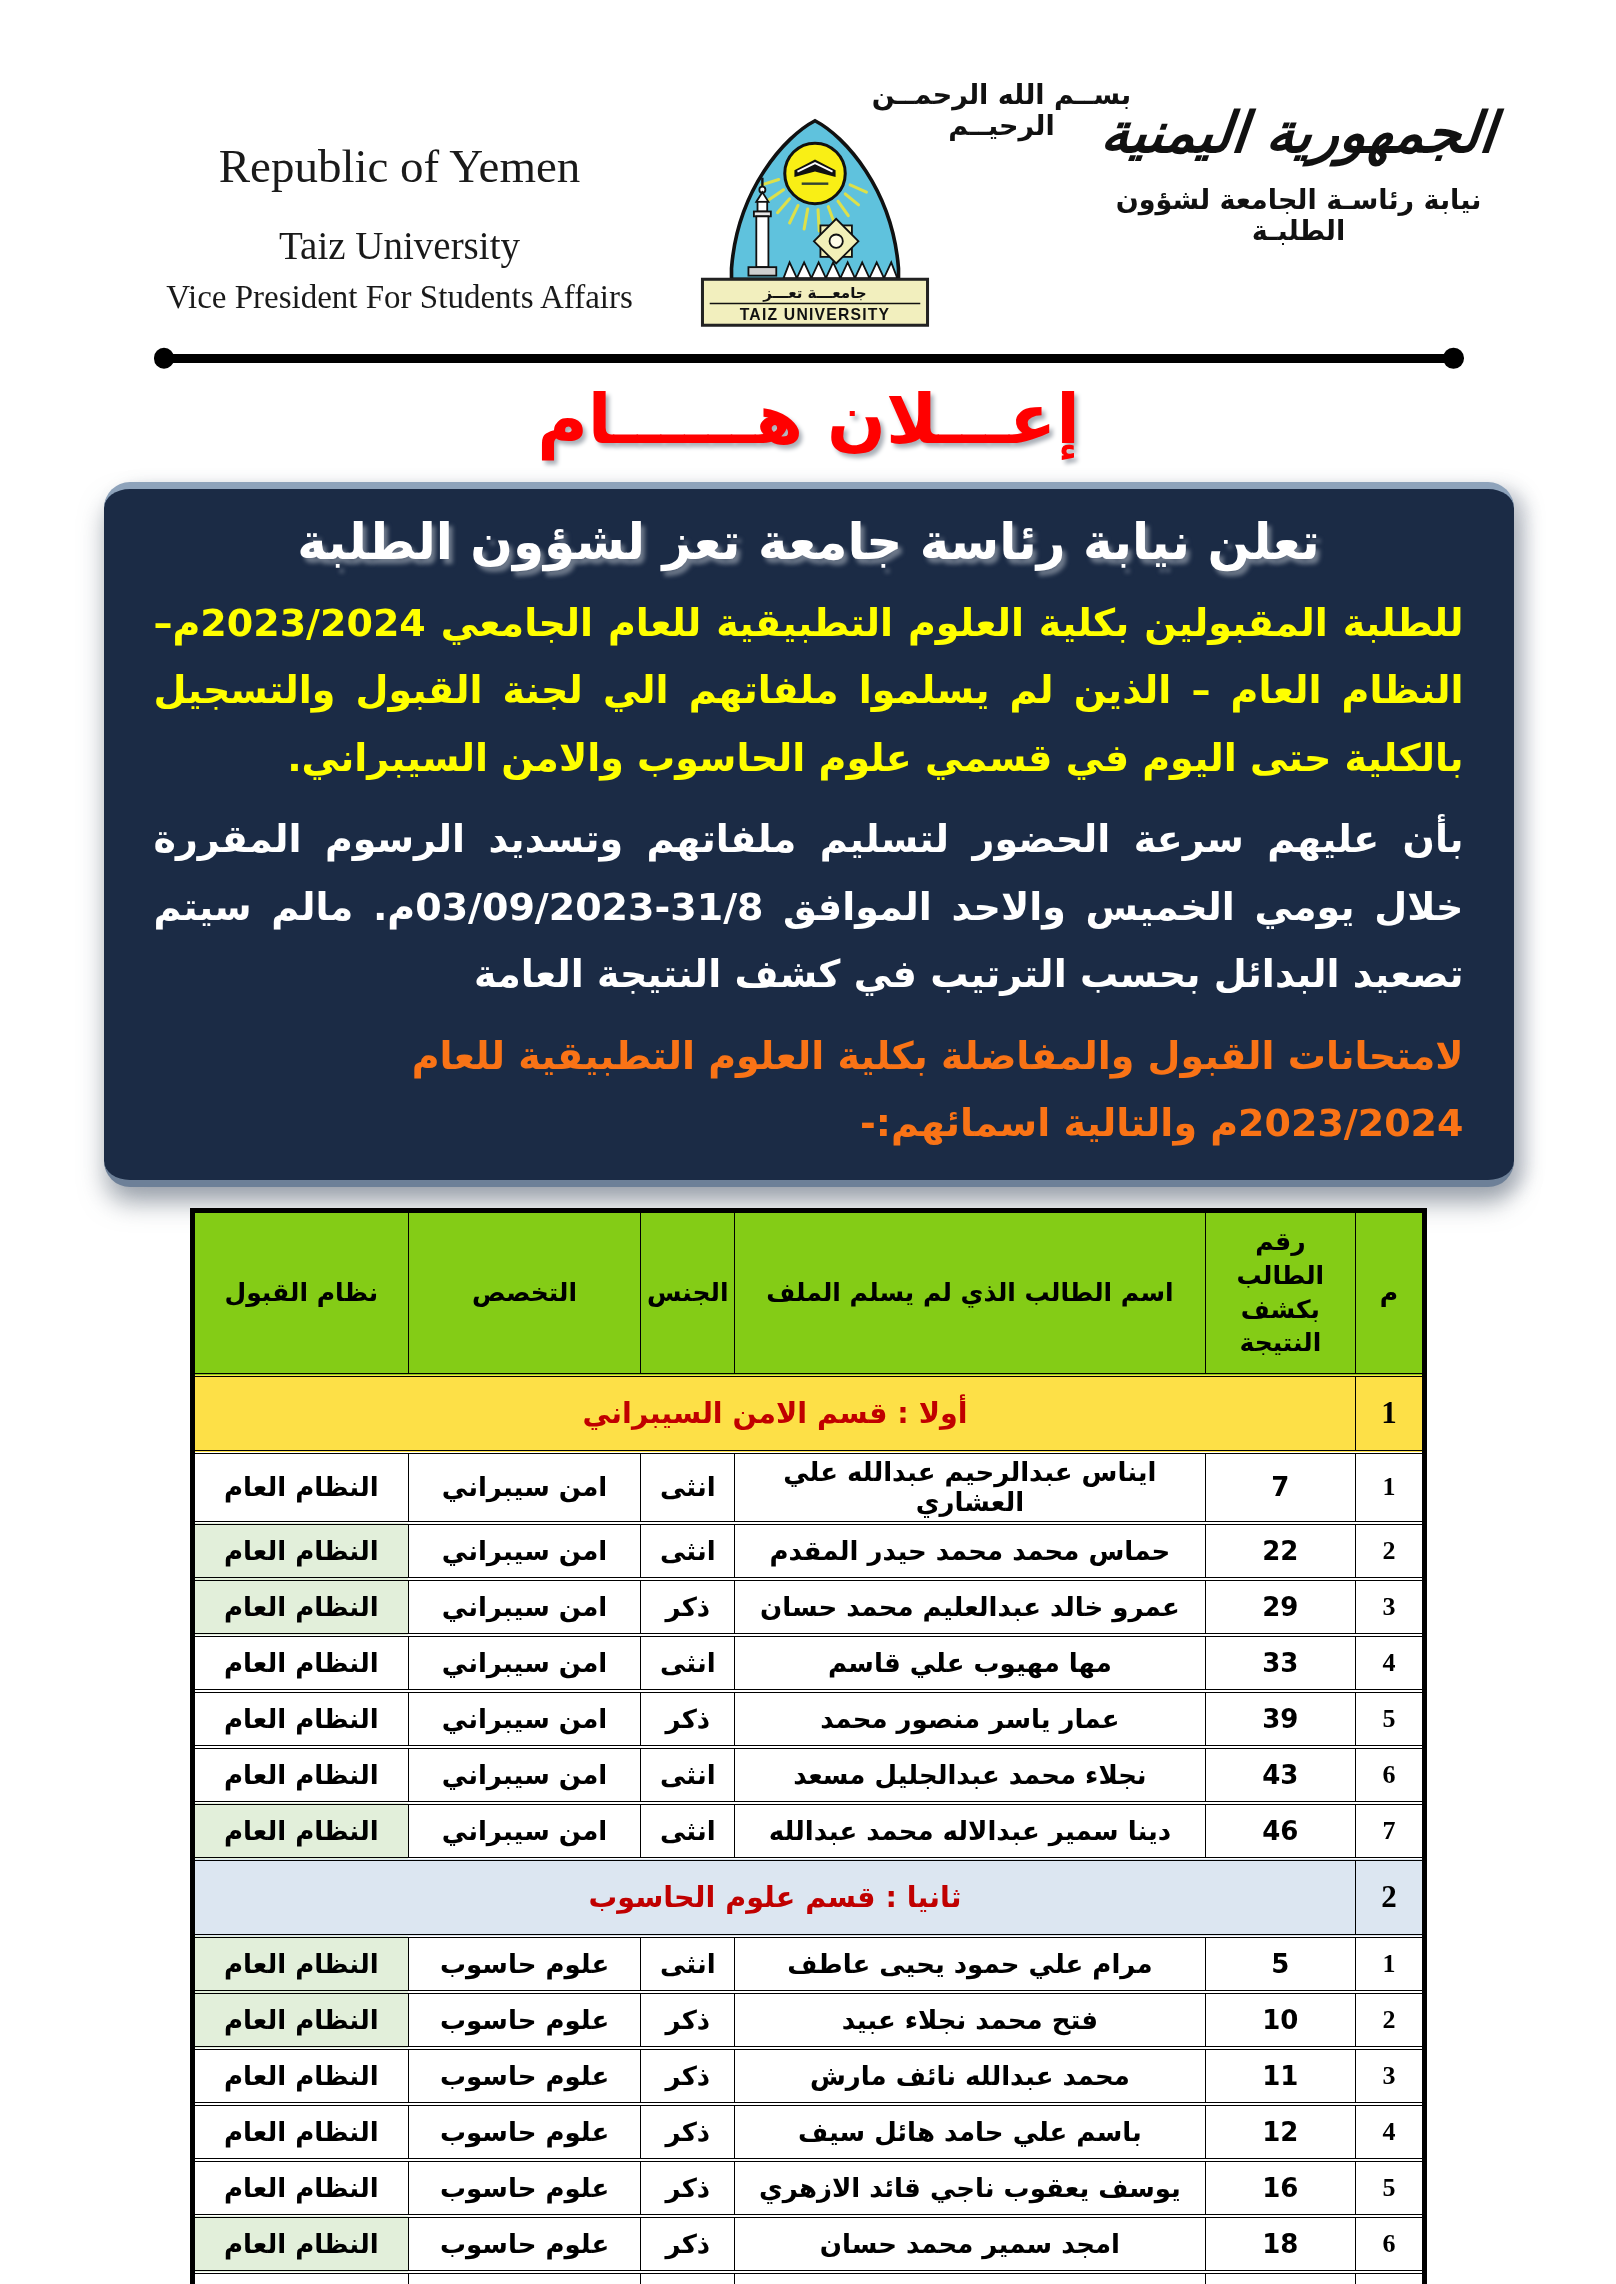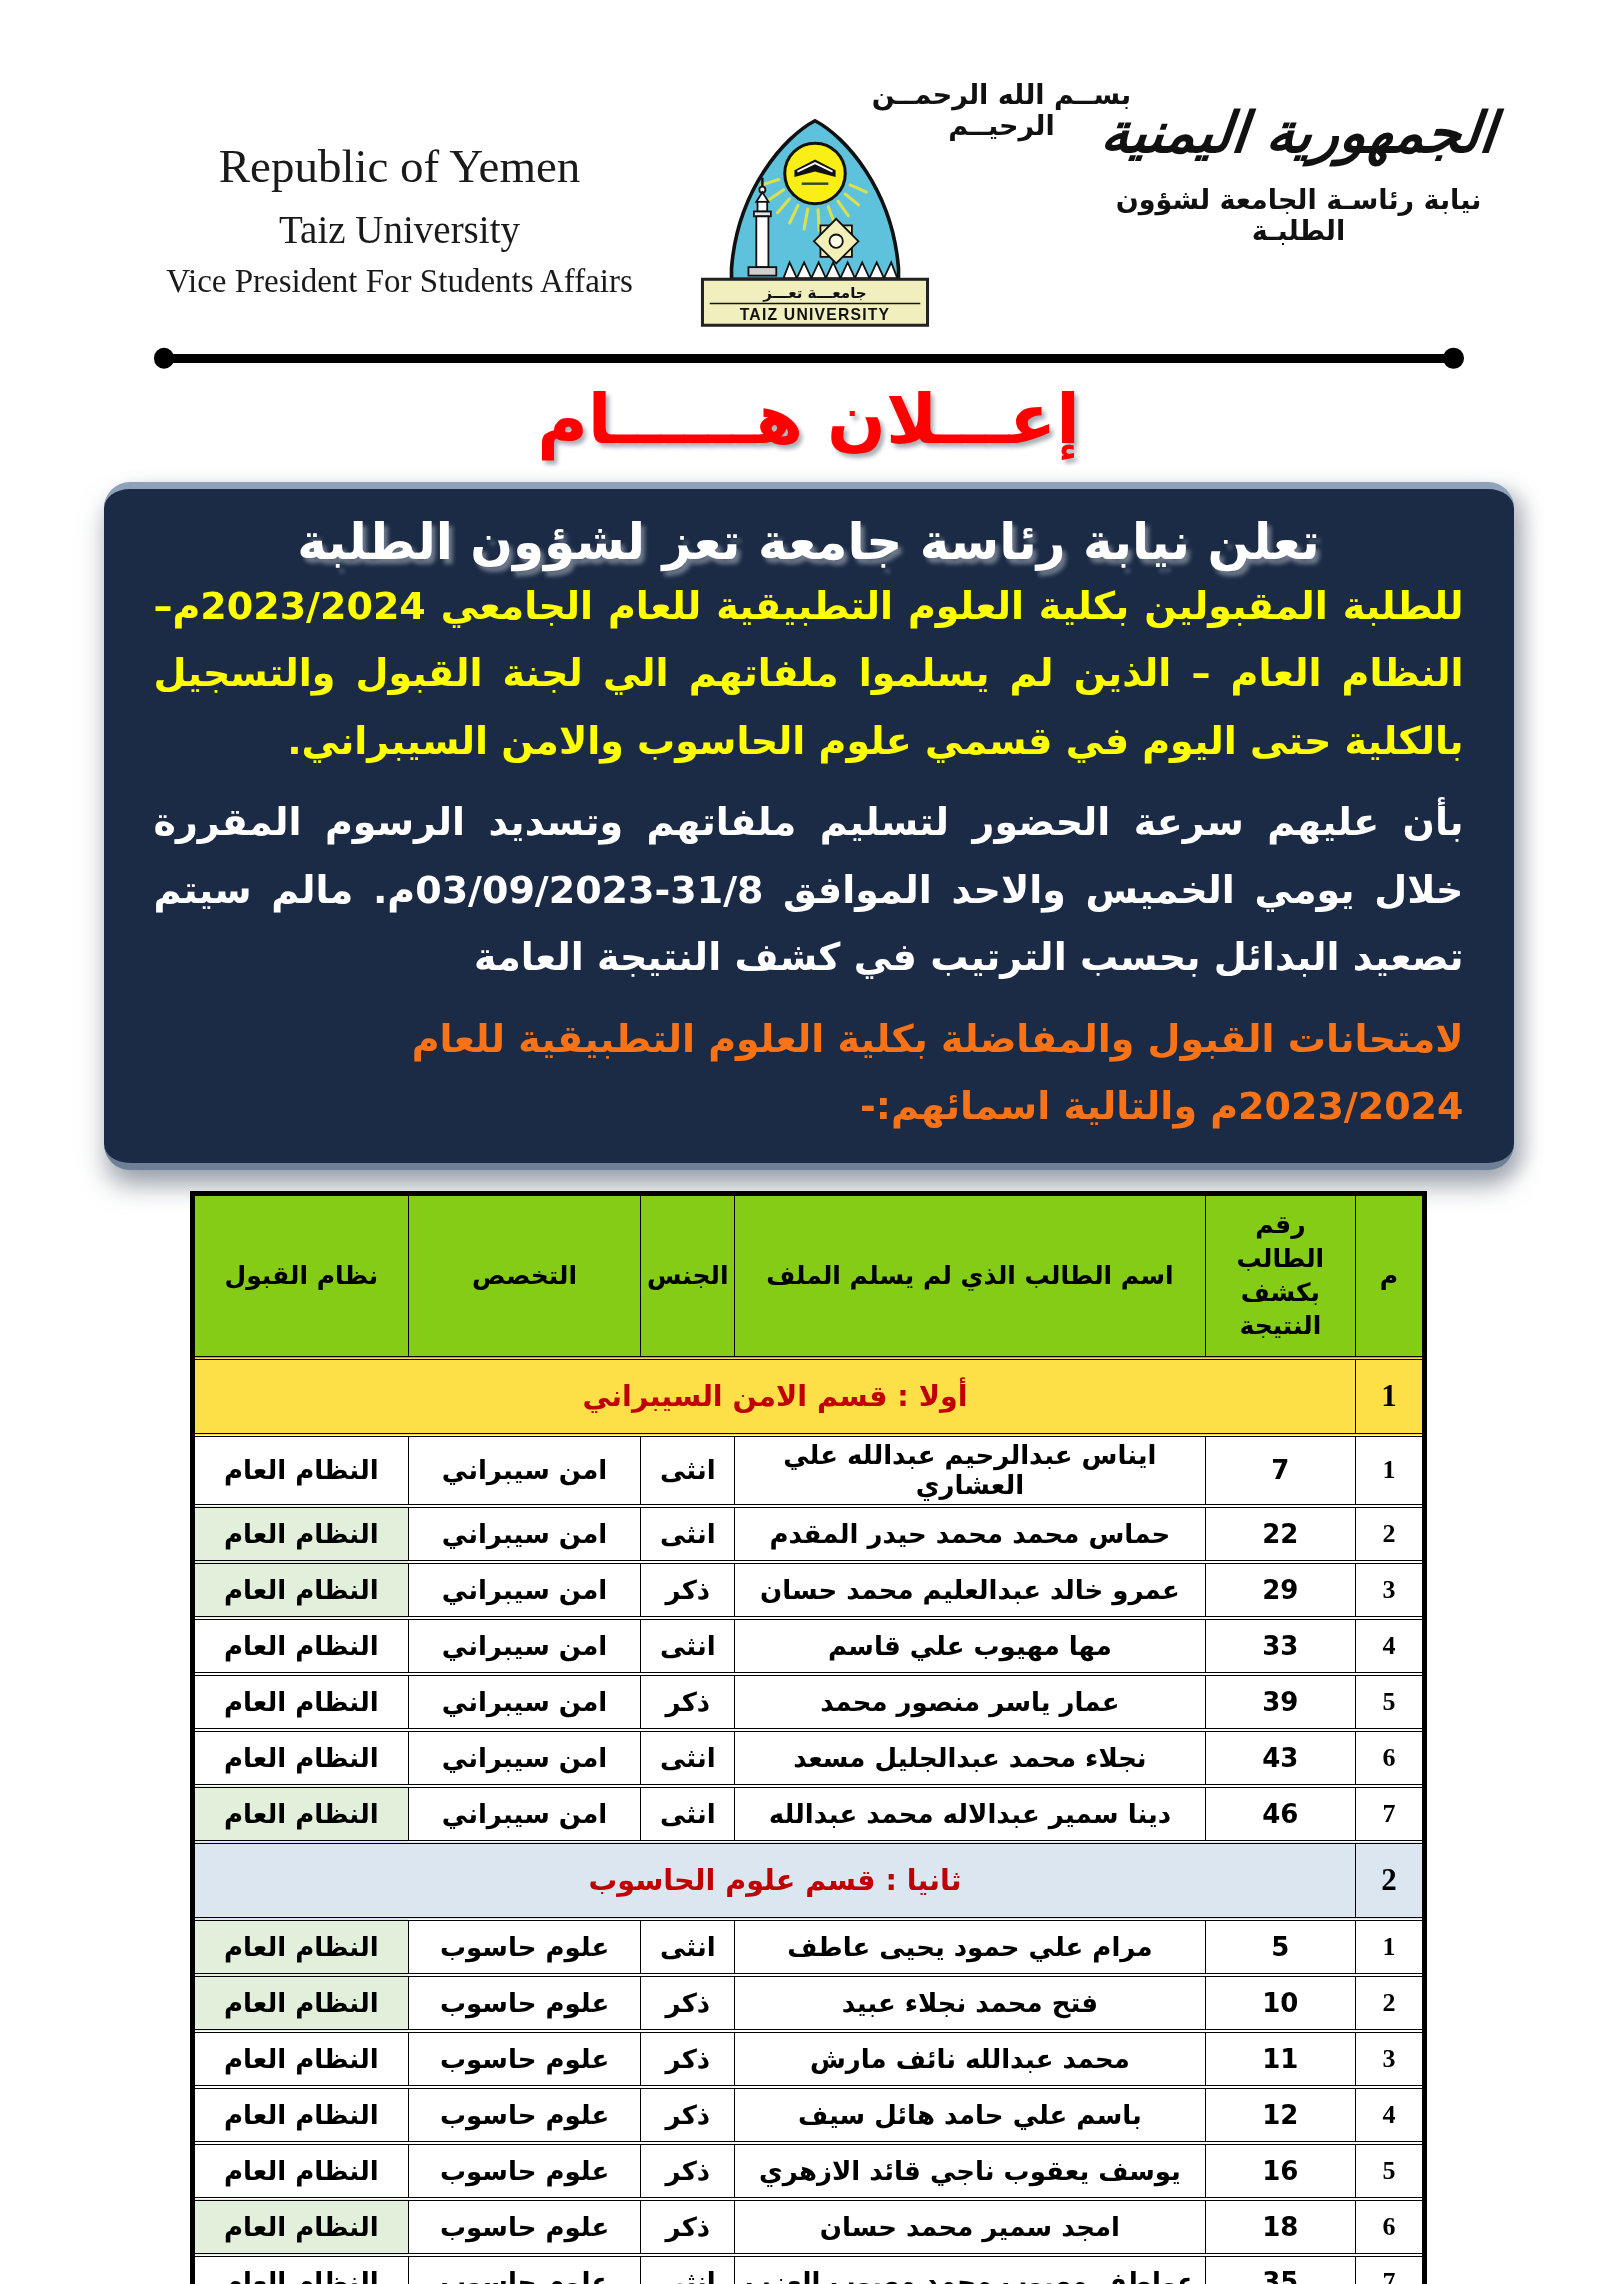--- a/index.html
+++ b/index.html
@@ -10,21 +10,21 @@
     position:relative; overflow:hidden;
   }
   .page { padding-top:50px; }
 
   
   .header { position:relative; height:304px; }
   .hdr-left {
     position:absolute; left:117px; top:89px; width:565px;
     text-align:center; font-family:"Liberation Serif", serif; color:#1a1a1a;
   }
-  .hdr-left .l1 { font-size:47px; margin-bottom:14px; }
+  .hdr-left .l1 { font-size:47px; margin-bottom:30px; }
   .hdr-left .l2 { font-size:39px; margin-bottom:11.4px; }
   .hdr-left .l3 { font-size:33px; }
   .bismillah {
     position:absolute; left:819px; top:28.6px; width:365px;
     text-align:center; font-size:27px; font-weight:bold; color:#111;
   }
   .logo-wrap { position:absolute; left:694px; top:67px; width:242px; }
   .hdr-right {
     position:absolute; left:1096px; top:50px; width:405px;
     text-align:center; color:#111;
@@ -59,21 +59,21 @@
   .notice-box {
     direction:rtl; width:1410px; margin:23px auto 0;
     background:#1b2b45; border-radius:26px;
     border-top:7.4px solid #8ea3bb; border-bottom:7.4px solid #6d8098;
     box-shadow:0 17px 24px rgba(108,118,132,.55), 12.6px 5.7px 17px rgba(120,130,145,.35);
     padding:24px 50px 22px;
   }
   .notice-box .nb-title {
     text-align:center; color:#ffffff; font-size:50px; font-weight:bold;
     text-shadow:4px 4.6px 4.6px rgba(125,135,150,.85);
-    margin-bottom:2px;
+    margin-bottom:19px;
   }
   .notice-box p {
     font-size:38px; font-weight:bold; line-height:1.78;
     text-align:justify; text-align-last:auto;
   }
   .notice-box .nb-yellow { color:#ffff00; }
   .notice-box .nb-white  { color:#ffffff; margin-top:13.7px; }
   .notice-box .nb-cream  { color:#f97316; margin-top:13.7px; text-align:right; }
 
   

